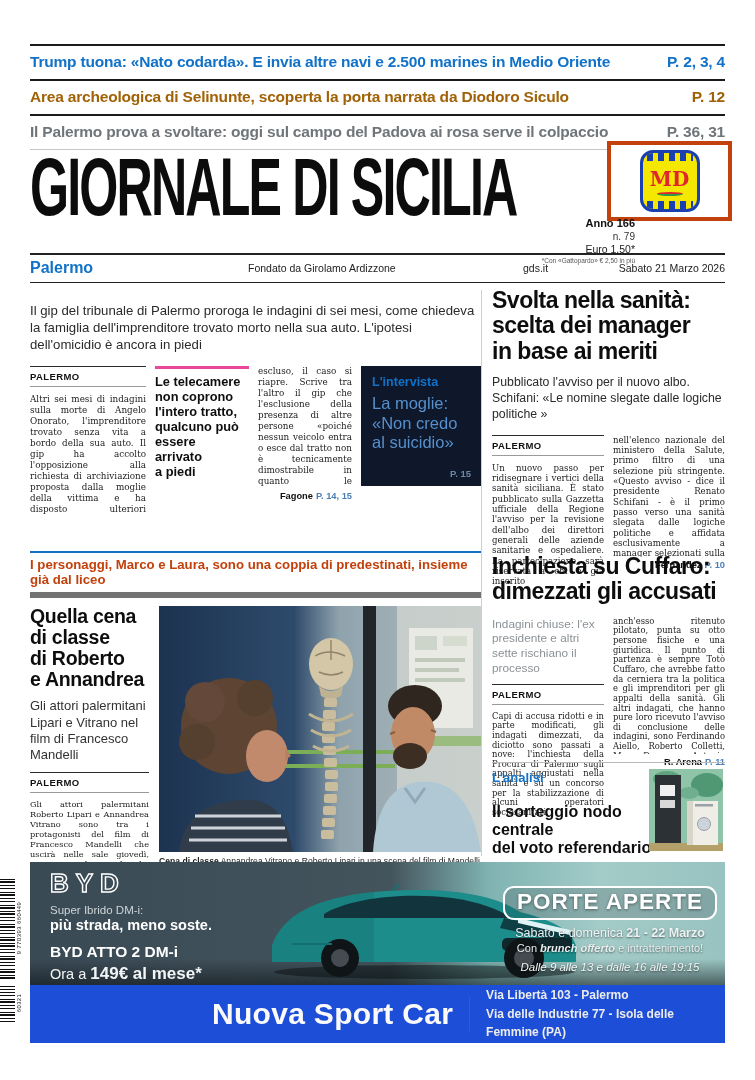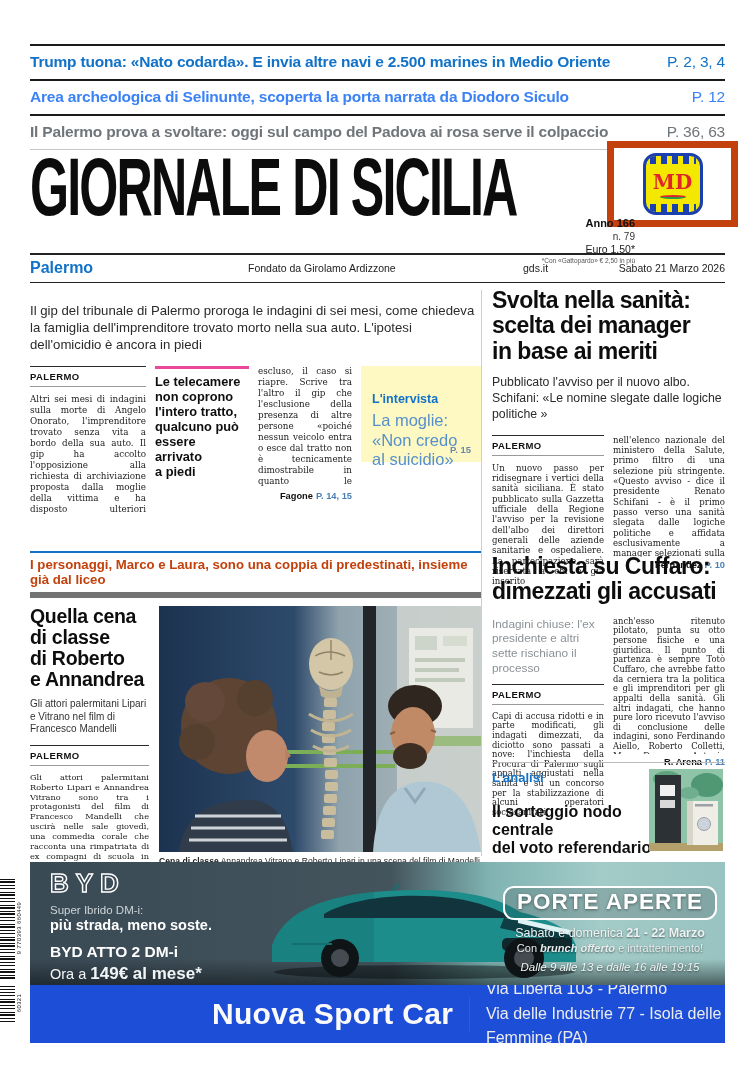--- a/index.html
+++ b/index.html
@@ -5,28 +5,28 @@
   html,body{margin:0;padding:0;}
   body{
     width:755px;height:1080px;background:#ffffff;position:relative;
     font-family:"Liberation Sans",sans-serif;color:#111;overflow:hidden;
   }
   
   .topstrips{position:absolute;left:30px;right:30px;top:44px;}
   .strip-row{display:flex;justify-content:space-between;align-items:center;
     border-top:2px solid #1b1b1b;padding:7px 0 8px;font-weight:700;font-size:15.5px;letter-spacing:-0.2px;}
   .strip-row.blue{color:#1172c8;}
-  .strip-row.black{color:#3b82f6;}
+  .strip-row.black{color:#a16207;}
   .strip-row.gray{color:#70757a;border-bottom:1px solid #c7c7c7;}
-  .strip-page{font-weight:400;white-space:nowrap;margin-left:12px;text-align:center;}
+  .strip-page{font-weight:700;white-space:nowrap;margin-left:12px;text-align:center;}
   
   .masthead-title{position:absolute;left:30px;top:140px;font-size:54px;font-weight:900;
     letter-spacing:-2px;white-space:nowrap;color:#0c0c0c;transform:scale(0.93,1.5);
     transform-origin:left top;font-family:"Liberation Sans",sans-serif;}
-  .md-box{position:absolute;left:607px;top:141px;width:117px;height:72px;border:7px solid #c2410c;
+  .md-box{position:absolute;left:607px;top:141px;width:117px;height:72px;border:4px solid #c2410c;
     display:flex;align-items:center;justify-content:center;background:#fff;}
   .md-badge{width:54px;height:56px;background:#f5e800;border:3px solid #1a3fae;border-radius:13px;
     position:relative;display:flex;align-items:center;justify-content:center;overflow:hidden;}
   .md-teeth{position:absolute;left:4px;right:4px;height:8px;
     background:repeating-linear-gradient(90deg,#1a3fae 0 6px,transparent 6px 11px);}
   .md-teeth.top{top:0;} .md-teeth.bot{bottom:0;}
   .md-text{font-family:"DejaVu Serif",serif;font-weight:bold;font-size:20px;color:#e0262c;line-height:1;margin-top:-4px;}
   .md-swoosh{position:absolute;bottom:13px;left:14px;right:14px;height:4px;border-radius:50%;
     background:linear-gradient(180deg,#e0262c 50%,#2f9e42 50%);}
   .anno-block{position:absolute;left:485px;top:217px;width:150px;text-align:right;line-height:1.25;}
@@ -51,31 +51,31 @@
   .credit .pg{color:#4a7fb5;font-weight:700;margin-left:3px;}
   .preline{white-space:pre-line;}
   
   .lead{position:absolute;left:30px;top:288px;width:451px;}
   .lead-headline{font-size:35px;line-height:1.04;font-weight:800;letter-spacing:-0.8px;color:#0d0d0d;}
   .lead-deck{margin-top:14px;font-size:13.2px;line-height:1.3;color:#2b2b2b;width:448px;}
   .lead-cols{margin-top:13px;display:grid;grid-template-columns:116px 94px 94px 120px;column-gap:9px;}
   .lead-body{font-size:8.8px;line-height:1.25;max-height:122px;overflow:hidden;}
   .pullquote{border-top:3px solid #ec4899;padding-top:6px;font-size:12.8px;font-weight:700;
     line-height:1.16;color:#0e0e0e;}
-  .interview-box{background:#fef9c3;height:96px;padding:26px 11px;position:relative;box-sizing:border-box;}
+  .interview-box{background:#0f172a;height:120px;padding:9px 11px;position:relative;box-sizing:border-box;}
   .interview-label{font-size:12.5px;font-weight:700;color:#1172c8;}
   .interview-quote{margin-top:5px;font-size:16.5px;line-height:1.18;color:#5590cc;}
   .interview-page{position:absolute;right:10px;bottom:7px;font-size:9.5px;font-weight:700;color:#6b88a8;}
   
   .film{position:absolute;left:30px;top:551px;width:451px;}
   .film-strip{border-top:2px solid #1172c8;border-bottom:6px solid #737373;
     padding:4px 0 5px;font-size:13.2px;font-weight:700;color:#c2410c;}
   .film-grid{margin-top:8px;display:grid;grid-template-columns:119px 322px;column-gap:10px;}
   .film-headline{font-size:19.5px;line-height:1.07;font-weight:700;letter-spacing:-0.3px;color:#0d0d0d;}
-  .film-deck{margin-top:9px;font-size:10px;line-height:1.25;color:#333;}
+  .film-deck{margin-top:9px;font-size:13px;line-height:1.25;color:#333;}
   .film-kicker{margin-top:9px;}
   .film-body{font-size:8.2px;line-height:1.2;max-height:122px;overflow:hidden;}
   .film-photo{width:322px;height:246px;overflow:hidden;background:#33506e;}
   .film-caption{margin-top:4px;font-size:8.6px;color:#222;}
   .film-caption b{font-weight:700;}
   
   .rightcol{position:absolute;left:492px;top:288px;width:233px;}
   .sv-headline{font-size:23px;line-height:1.1;font-weight:800;letter-spacing:-0.5px;color:#0d0d0d;}
   .sv-deck{margin-top:11px;font-size:12.3px;line-height:1.3;color:#2b2b2b;}
   .two-cols{display:grid;grid-template-columns:112px 112px;column-gap:9px;margin-top:12px;}
@@ -107,21 +107,21 @@
   .ad-right{position:absolute;right:4px;top:24px;width:222px;text-align:center;z-index:3;color:#fff;}
   .porte-box{display:inline-block;border:2px solid #fff;border-radius:11px;padding:1px 12px 3px;
     font-size:22.5px;font-weight:700;letter-spacing:1px;background:rgba(25,35,40,0.18);
     text-shadow:0 1px 3px rgba(0,0,0,0.45);}
   .ad-dates{margin-top:6px;font-size:12.5px;color:#eef2f2;text-shadow:0 1px 2px rgba(0,0,0,0.5);}
   .ad-brunch{margin-top:2px;font-size:11px;color:#e8ecec;text-shadow:0 1px 2px rgba(0,0,0,0.5);}
   .ad-hours{margin-top:7px;font-size:11.5px;font-style:italic;color:#f2f5f5;text-shadow:0 1px 2px rgba(0,0,0,0.5);}
   .ad-bar{height:58px;background:#1d4ed8;display:flex;align-items:center;}
   .dealer-name{font-size:30px;font-weight:700;color:#fafafa;margin-left:182px;letter-spacing:0.3px;white-space:nowrap;}
   .dealer-sep{width:1px;height:34px;background:#5c5c5c;margin:0 16px;}
-  .dealer-addr{font-size:16px;color:#ececec;line-height:1.55;font-weight:400;}
+  .dealer-addr{font-size:12px;color:#ececec;line-height:1.55;font-weight:700;}
   
   .barcode-wrap{position:absolute;left:-62px;top:932px;width:152px;height:28px;
     transform:rotate(-90deg);display:flex;align-items:flex-start;gap:5px;}
   .bc-group{display:flex;flex-direction:column;align-items:center;}
   .bc-bars{height:15px;background:repeating-linear-gradient(90deg,#111 0 1.5px,#fff 1.5px 3px,#111 3px 4px,#fff 4px 6.4px);}
   .bc-bars.small{width:38px;}
   .bc-bars.big{width:102px;}
   .bc-num{font-size:5.8px;color:#111;letter-spacing:0.5px;margin-top:1px;white-space:nowrap;}
 </style>
 </head>
@@ -133,21 +133,21 @@
     <div class="strip-row blue">
       <span>Trump tuona: «Nato codarda». E invia altre navi e 2.500 marines in Medio Oriente</span>
       <span class="strip-page">P. 2, 3, 4</span>
     </div>
     <div class="strip-row black">
       <span>Area archeologica di Selinunte, scoperta la porta narrata da Diodoro Siculo</span>
       <span class="strip-page">P. 12</span>
     </div>
     <div class="strip-row gray">
       <span>Il Palermo prova a svoltare: oggi sul campo del Padova ai rosa serve il colpaccio</span>
-      <span class="strip-page">P. 36, 63</span>
+      <span class="strip-page">P. 36, 31</span>
     </div>
   </div>
 
   <div class="masthead-title">GIORNALE DI SICILIA</div>
   <div class="md-box">
     <div class="md-badge">
       <div class="md-teeth top"></div>
       <div class="md-text">MD</div>
       <div class="md-swoosh"></div>
       <div class="md-teeth bot"></div>

